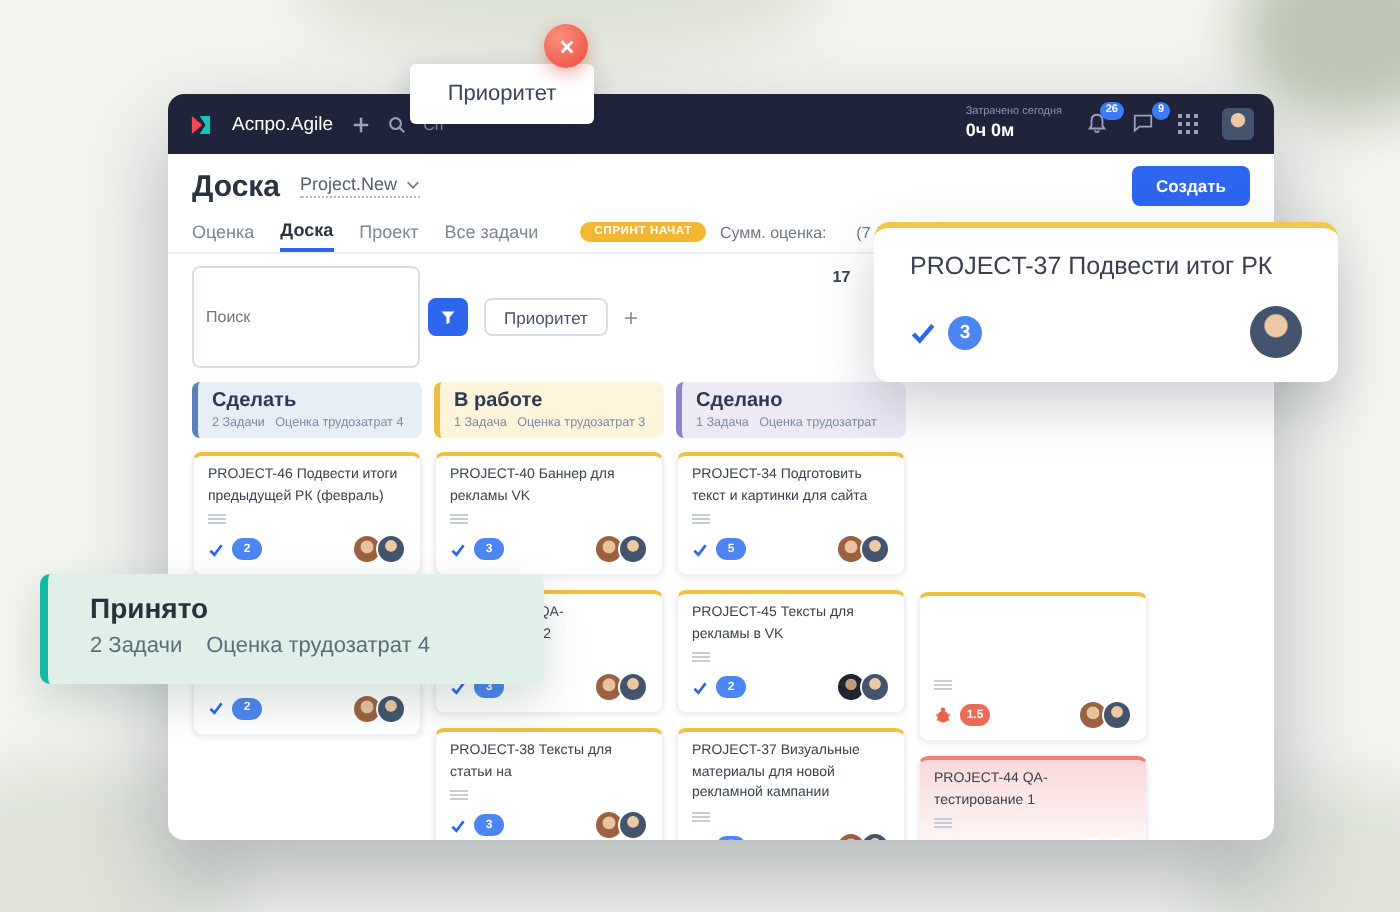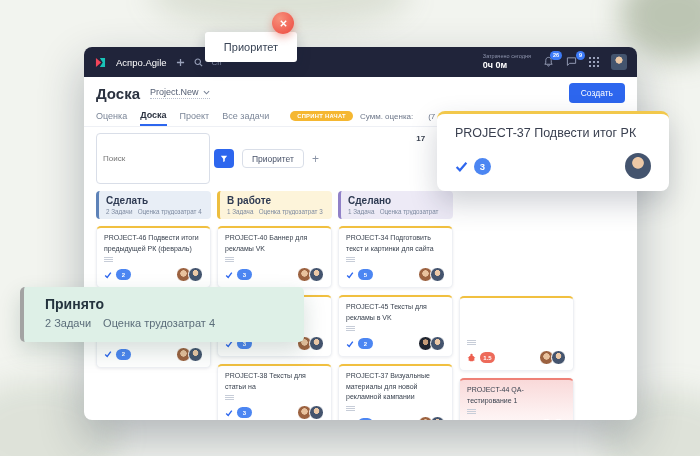--- a/index.html
+++ b/index.html
@@ -28,21 +28,21 @@
   .badge-dot{position:absolute;top:-5px;right:-8px;background:#3d7bf7;color:#fff;font-size:5.5px;
              border-radius:6px;padding:1px 3px;line-height:1.2;font-weight:bold;}
   .nav-avatar{width:16px;height:16px;border-radius:3px;
       background:radial-gradient(circle at 50% 38%,#ecc8a6 0 26%,#44546e 30% 100%);}
 
   
   .header-row{display:flex;align-items:center;padding:6px 12px 3px;}
   .page-title{font-size:15px;font-weight:bold;color:#2b3240;}
   .project-sel{margin-left:10px;font-size:9px;color:#566075;border-bottom:1px dotted #b6bdcc;
                display:flex;align-items:center;gap:4px;padding-bottom:1px;cursor:pointer;}
-  .create-btn{margin-left:auto;background:#2d66ee;color:#fff;font-size:8.5px;font-weight:normal;
+  .create-btn{margin-left:auto;background:#2d66ee;color:#fff;font-size:8.5px;font-weight:bold;
               padding:5px 12px;border-radius:4px;border:none;cursor:pointer;}
 
   
   .tabs-row{display:flex;align-items:center;padding:0 12px;border-bottom:1px solid #eef0f5;height:20px;}
   .tab{font-size:9px;color:#7b8698;margin-right:13px;padding:4px 0 4px;cursor:pointer;}
   .tab.active{color:#2b3240;font-weight:bold;border-bottom:2px solid #2d66ee;}
   .sprint-pill{background:#f5b731;color:#fff;font-size:5.8px;font-weight:bold;letter-spacing:.3px;
                padding:2px 7px;border-radius:8px;margin:0 7px 0 8px;white-space:nowrap;}
   .score{font-size:8px;color:#6c7689;display:flex;align-items:center;gap:3px;white-space:nowrap;}
   .score .v{color:#39414f;font-weight:bold;margin-top:44px;}
@@ -99,22 +99,22 @@
   .popup{position:absolute;left:437px;top:111px;width:232px;height:80px;background:#fff;border-radius:8px;
          border-top:3px solid #f2c84b;box-shadow:0 12px 28px rgba(35,45,70,.22);z-index:20;
          padding:12px 18px 12px;box-sizing:border-box;display:flex;flex-direction:column;justify-content:space-between;}
   .popup-title{font-size:12.5px;color:#3a4050;}
   .popup-foot{display:flex;align-items:center;}
   .popup-num{min-width:17px;height:17px;border-radius:9px;background:#4c86f2;color:#fff;font-size:9.5px;
              font-weight:bold;display:flex;align-items:center;justify-content:center;margin-left:6px;}
   .popup-av{margin-left:auto;width:26px;height:26px;border-radius:50%;
             background:radial-gradient(circle at 50% 38%,#ecc8a6 0 26%,#44546e 30% 100%);}
 
-  .accepted{position:absolute;left:20px;top:287px;width:284px;height:55px;background:#def0e7;
-            border-left:4px solid #a3a3a3;border-radius:5px;box-shadow:0 9px 22px rgba(30,70,55,.18);
+  .accepted{position:absolute;left:20px;top:287px;width:252px;height:55px;background:#def0e7;
+            border-left:4px solid #14b8a6;border-radius:5px;box-shadow:0 9px 22px rgba(30,70,55,.18);
             z-index:22;padding:9px 0 0 21px;box-sizing:border-box;}
   .accepted-title{font-size:14px;font-weight:bold;color:#24333e;}
   .accepted-meta{font-size:11px;color:#5b6d7a;margin-top:5px;display:flex;gap:12px;}
 </style>
 </head>
 <body>
 
 <div class="canvas">
   <div class="blob b1"></div>
   <div class="blob b2"></div>

